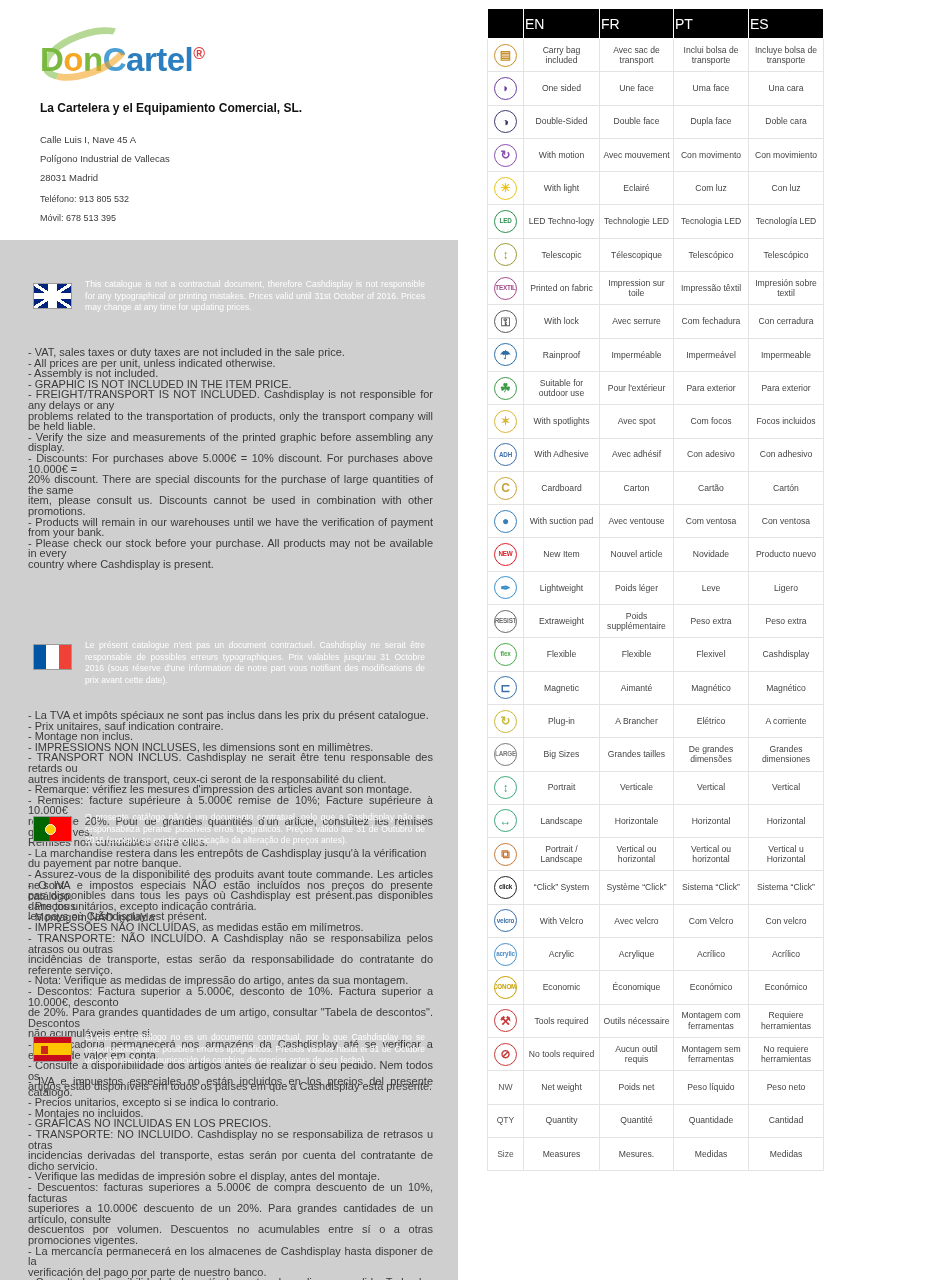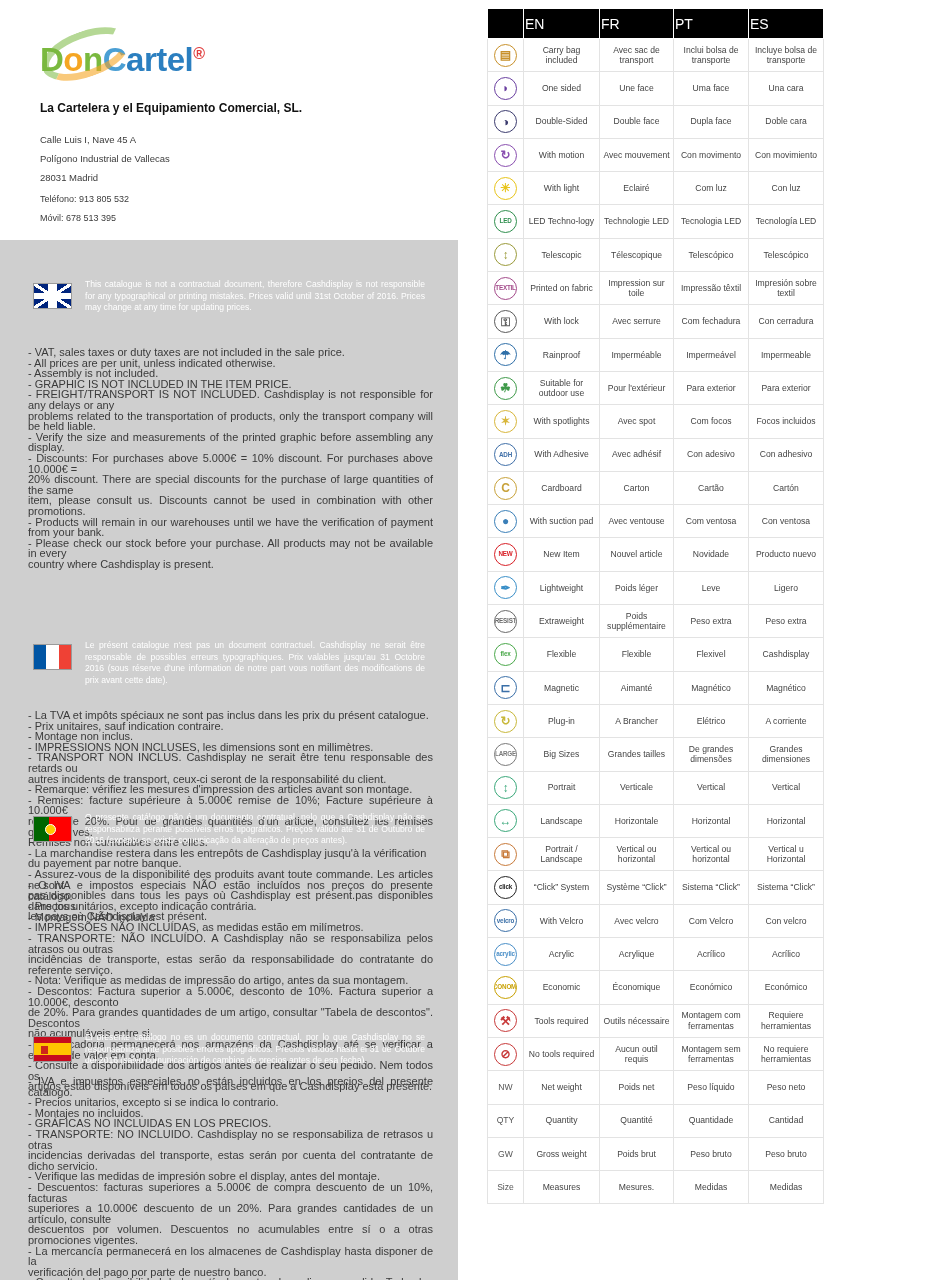--- a/index.html
+++ b/index.html
@@ -595,27 +595,20 @@
             <td>Peso neto</td>
           </tr>
           <tr>
             <td class="icon-cell"><span class="lbl-only">QTY</span></td>
             <td>Quantity</td>
             <td>Quantité</td>
             <td>Quantidade</td>
             <td>Cantidad</td>
           </tr>
           <tr>
-            <td class="icon-cell"><span class="lbl-only">GW</span></td>
-            <td>Gross weight</td>
-            <td>Poids brut</td>
-            <td>Peso bruto</td>
-            <td>Peso bruto</td>
-          </tr>
-          <tr>
             <td class="icon-cell"><span class="lbl-only">Size</span></td>
             <td>Measures</td>
             <td>Mesures.</td>
             <td>Medidas</td>
             <td>Medidas</td>
           </tr>
         </tbody>
     </table>
   </div>
 

